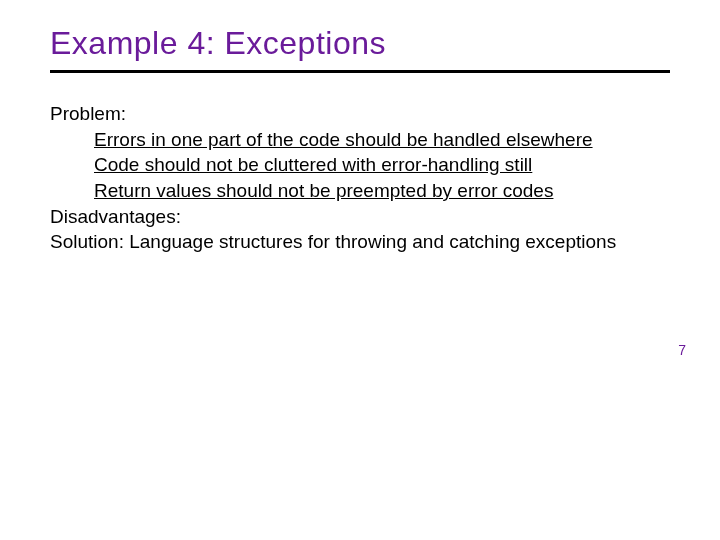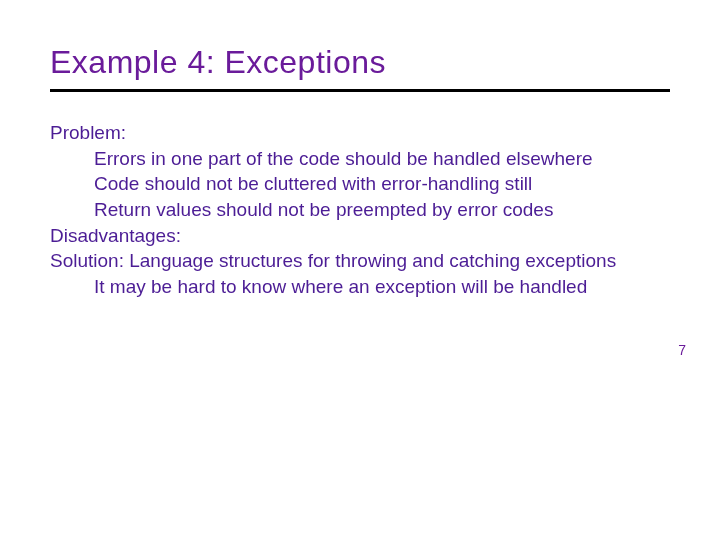--- a/index.html
+++ b/index.html
@@ -10,46 +10,47 @@
     background: #ffffff;
     font-family: Arial, Helvetica, sans-serif;
     color: #000000;
     position: relative;
     overflow: hidden;
   }
   .slide {
     box-sizing: border-box;
     width: 720px;
     height: 380px;
-    padding: 44px 50px 0 50px;
+    padding: 25px 50px 0 50px;
     position: relative;
   }
   .title {
     font-size: 32px;
     color: #6a1b9a;
     margin: 0 0 8px 0;
     font-weight: normal;
     letter-spacing: 0.5px;
   }
   .rule {
     border: none;
     border-top: 3px solid #000000;
     margin: 0 0 28px 0;
     width: 100%;
   }
   .body {
     font-size: 19px;
     line-height: 1.35;
-    color: #4c1d95;
+    color: #000000;
   }
   .lvl1 {
     margin: 0;
   }
   .lvl2 {
     margin: 0 0 0 44px;
+    text-decoration: underline;
   }
   .pagenum {
     position: absolute;
     right: 34px;
     bottom: 22px;
     font-size: 14px;
     color: #6a1b9a;
   }
 </style>
 </head>
@@ -63,19 +64,18 @@
   <div class="body">
 
     <div class="lvl1">Problem:</div>
     <div class="lvl2">Errors in one part of the code should be handled elsewhere</div>
     <div class="lvl2">Code should not be cluttered with error-handling still</div>
     <div class="lvl2">Return values should not be preempted by error codes</div>
 
     <div class="lvl1">Disadvantages:</div>
 
     <div class="lvl1">Solution:  Language structures for throwing and catching exceptions</div>
-    <div class="lvl2">It may be hard to know where an exception will be handled</div>
 
   </div>
 
   <div class="pagenum">7</div>
 
 </div>
 
 </body></html>

